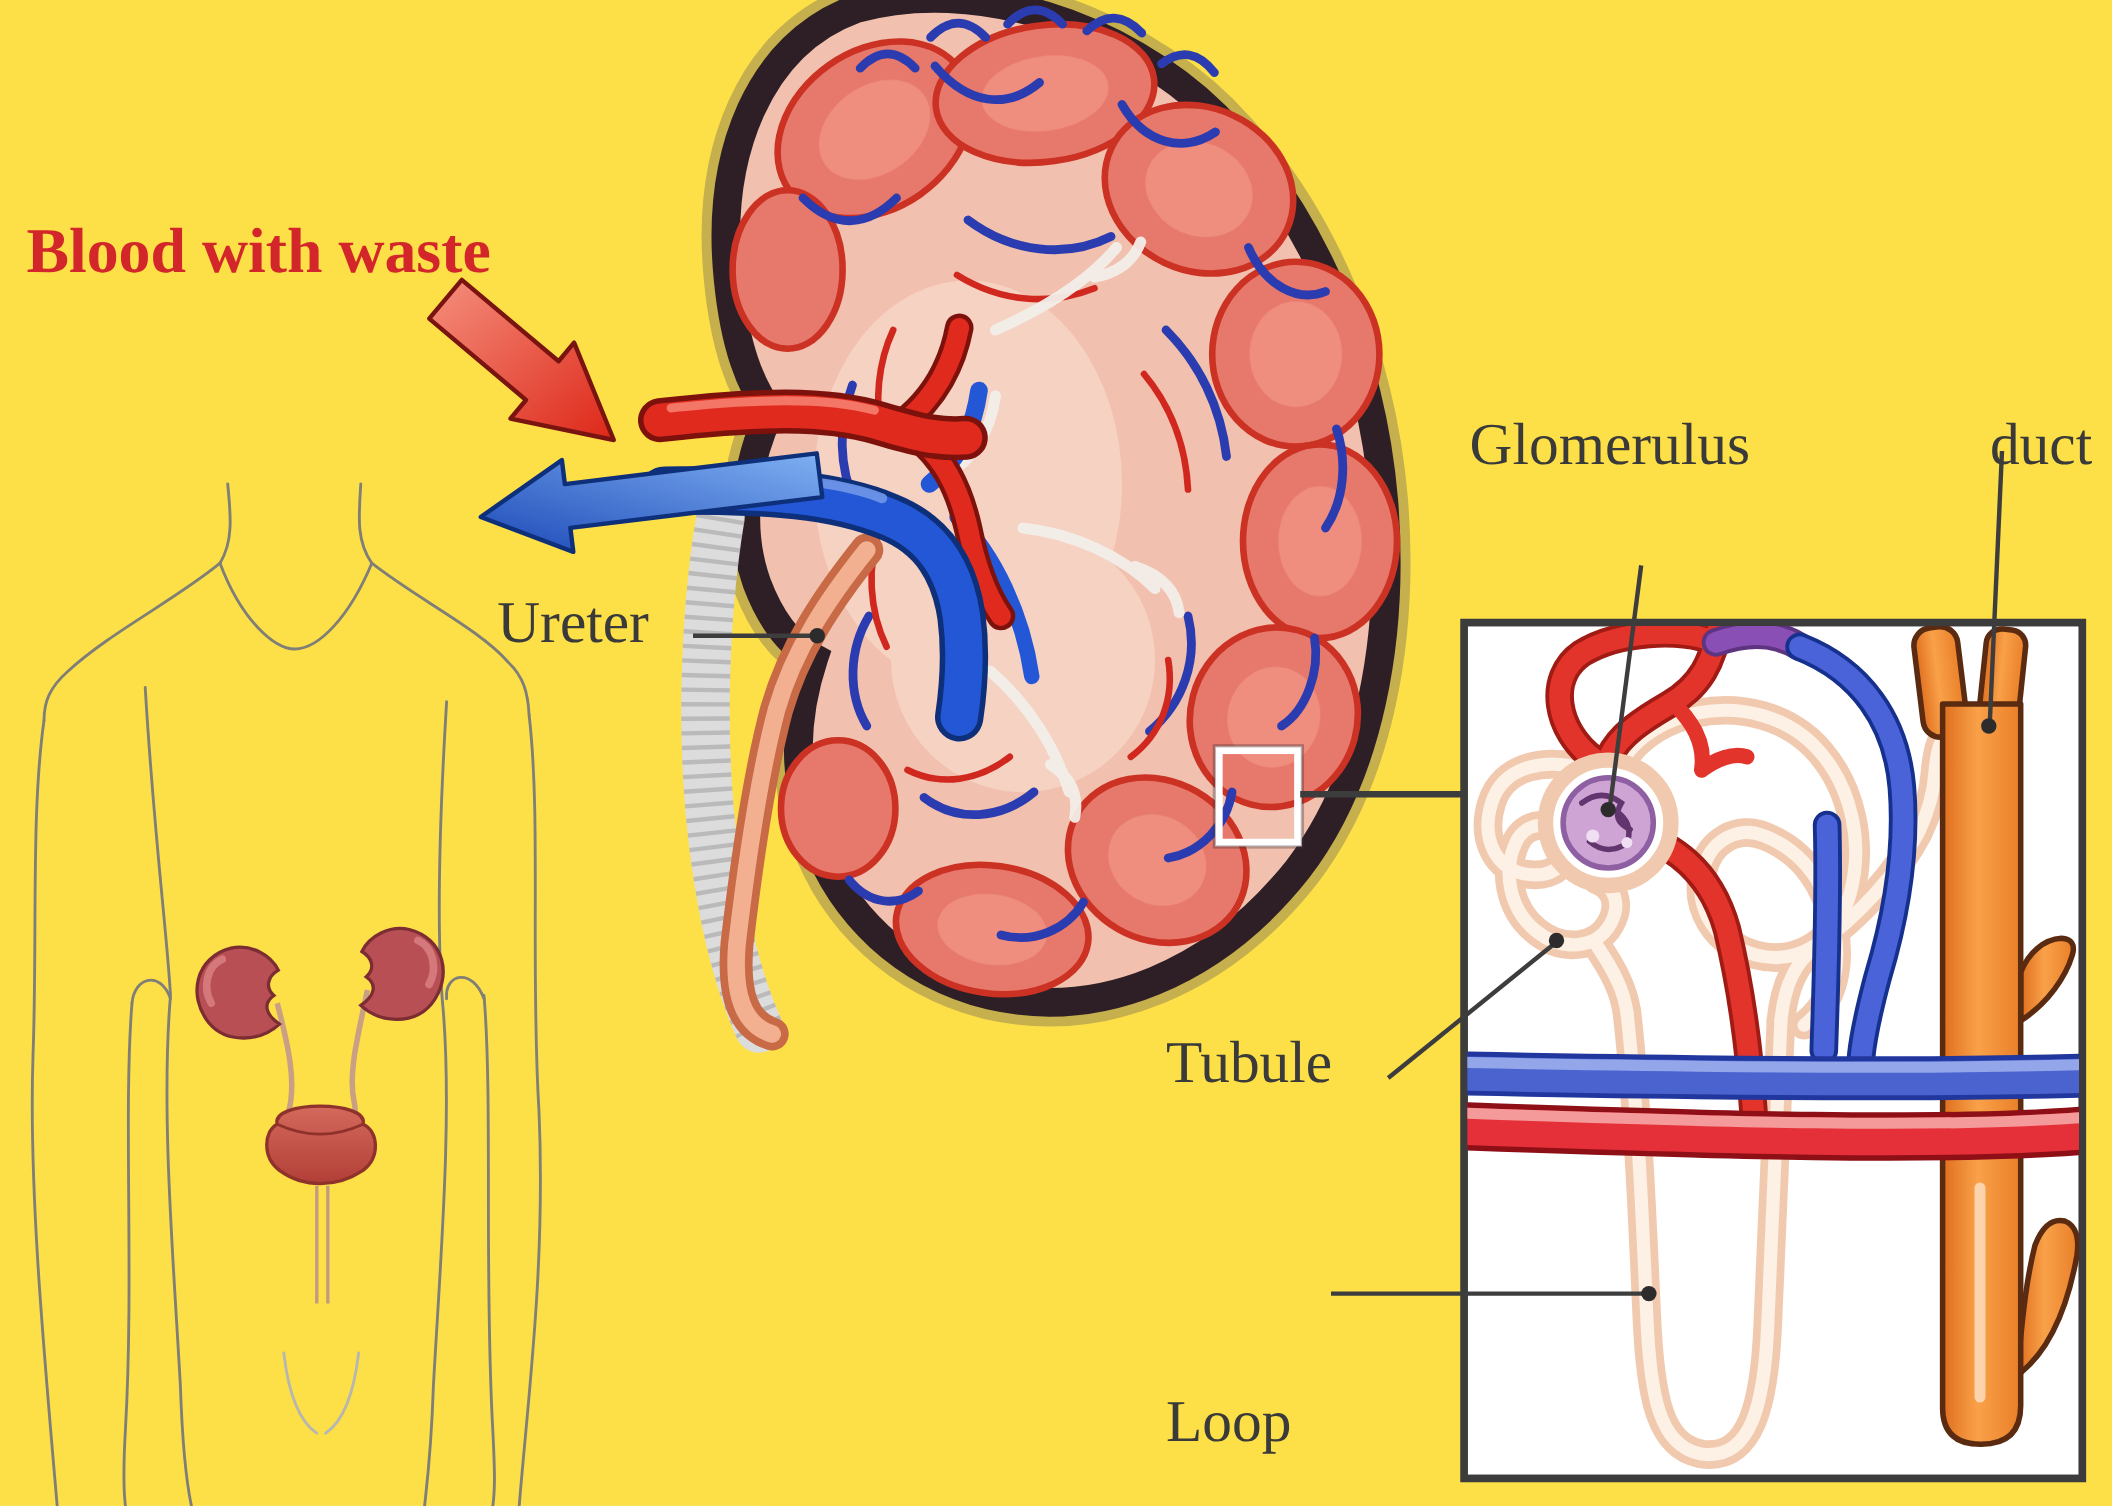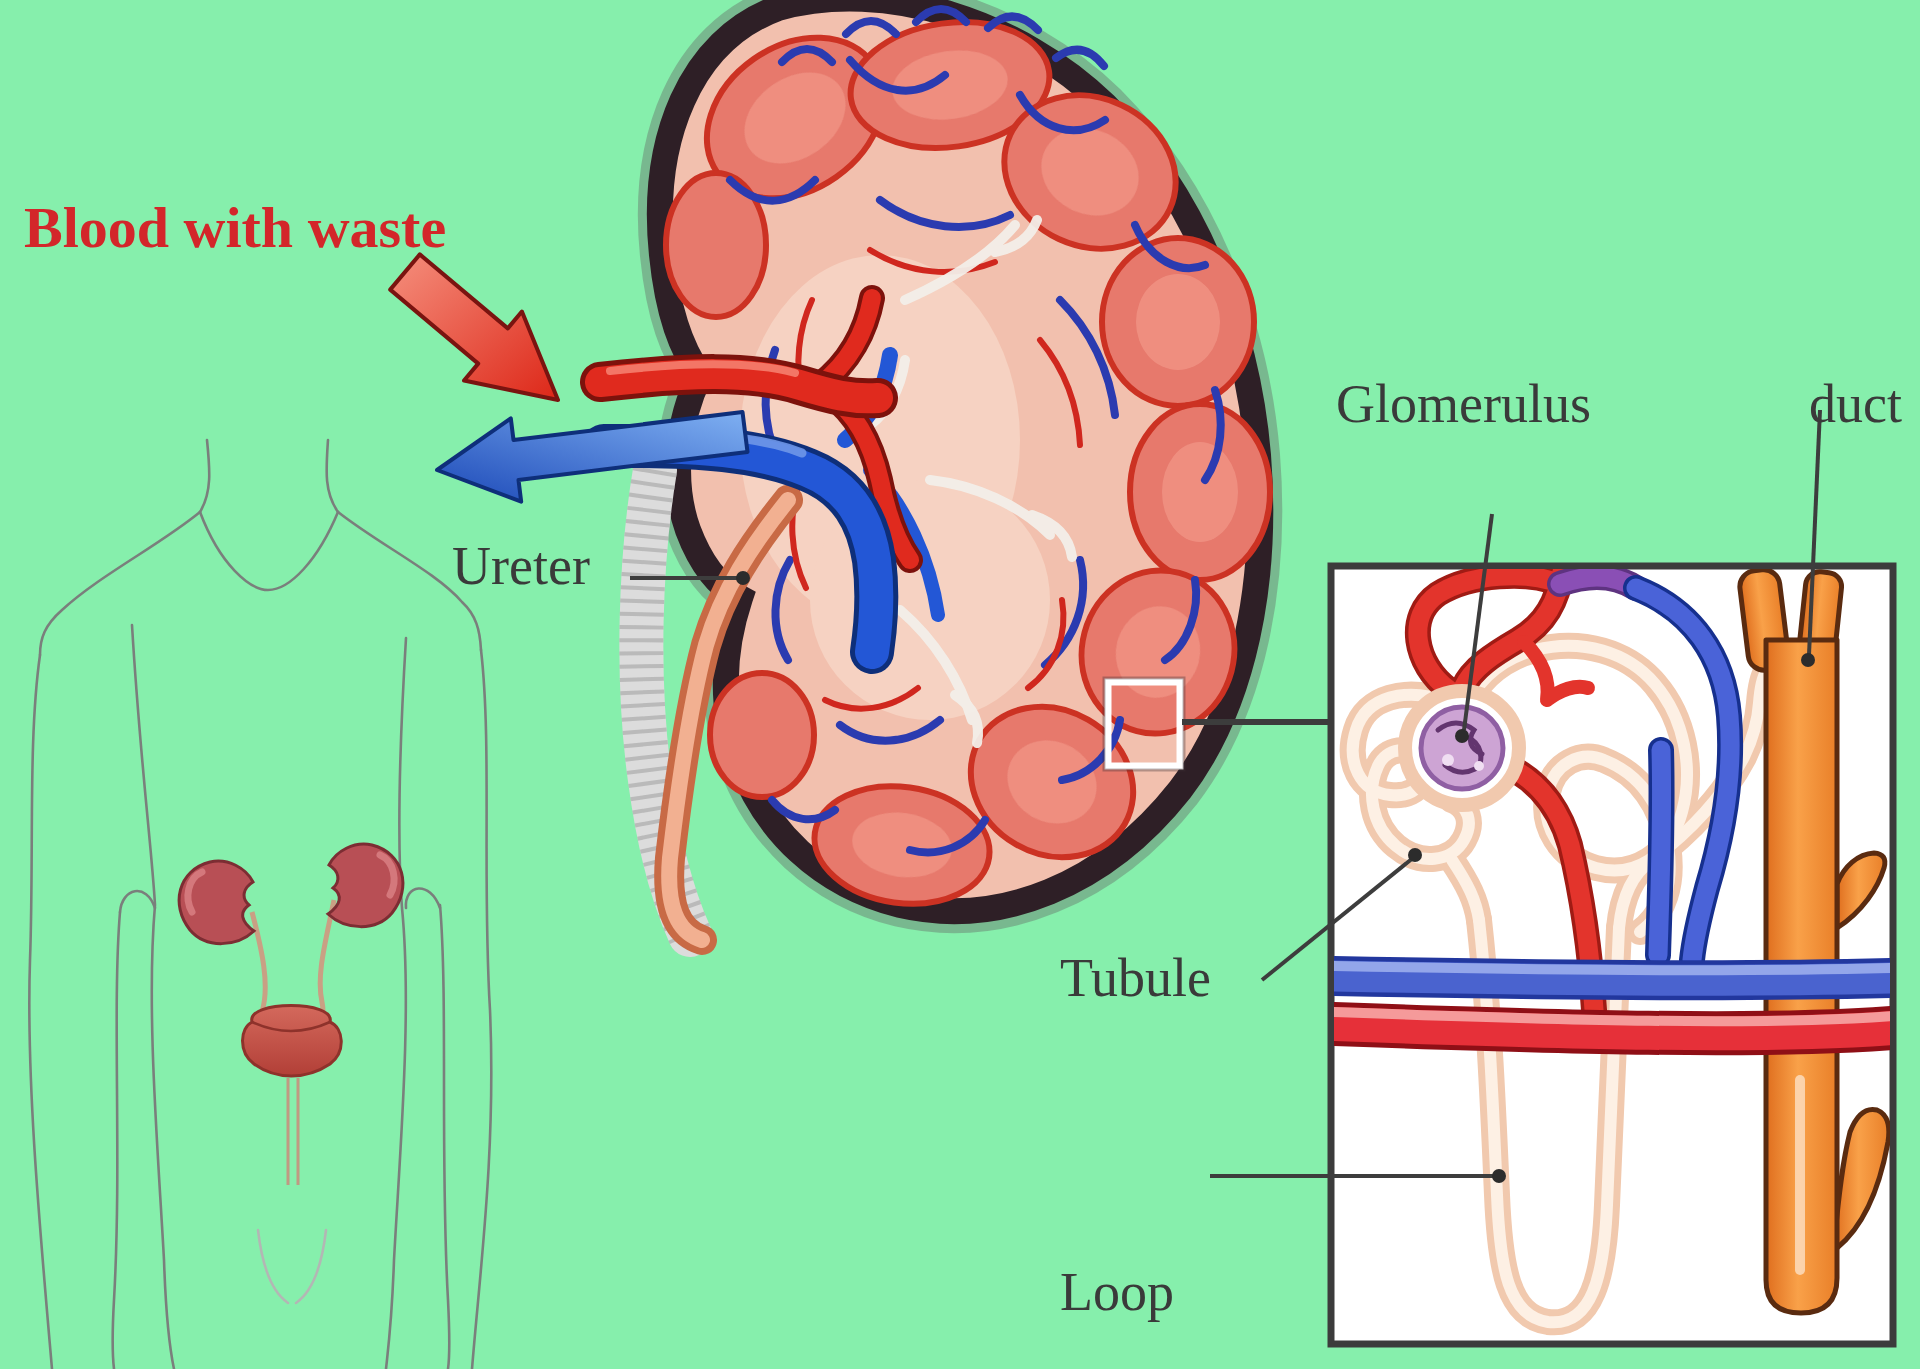--- a/index.html
+++ b/index.html
@@ -1,27 +1,27 @@
 <!DOCTYPE html>
 <html><head>
 <meta charset="utf-8">
 <style>
   html,body{margin:0;padding:0;background:#ffffff;}
   .stage{
-    position:relative;width:1920px;height:1369px;background:#86efac;
+    position:relative;width:1920px;height:1369px;background:#fde047;
     overflow:hidden;font-family:"Liberation Serif", serif;
   }
   .stage svg{position:absolute;left:0;top:0;}
   .lbl{position:absolute;white-space:pre;line-height:1.05;}
   .lbl-red{left:24px;top:198px;font-size:58px;font-weight:700;color:#d3262a;}
   .lbl-blue{left:46px;top:434px;font-size:56px;font-weight:700;color:#2e62c8;}
   .lbl-ureter{left:452px;top:538px;font-size:54px;color:#3a3a3a;}
   .lbl-glom{left:1336px;top:376px;font-size:54px;color:#3a3a3a;}
   .lbl-cduct{left:1590px;top:246px;width:312px;text-align:right;font-size:54px;color:#3a3a3a;line-height:1.18;}
-  .lbl-tubule{left:1060px;top:938px;font-size:54px;color:#3a3a3a;margin-top:12px;}
+  .lbl-tubule{left:1060px;top:938px;font-size:54px;color:#3a3a3a;}
   .lbl-loop{left:1060px;top:1134px;font-size:54px;color:#3a3a3a;line-height:1.18;}
 </style>
 </head>
 <body>
 
 <div class="stage">
 
 <svg width="1920" height="1369" viewBox="0 0 1920 1369">
   <defs>
     <linearGradient id="redArrowGrad" x1="0" y1="0" x2="1" y2="1">

